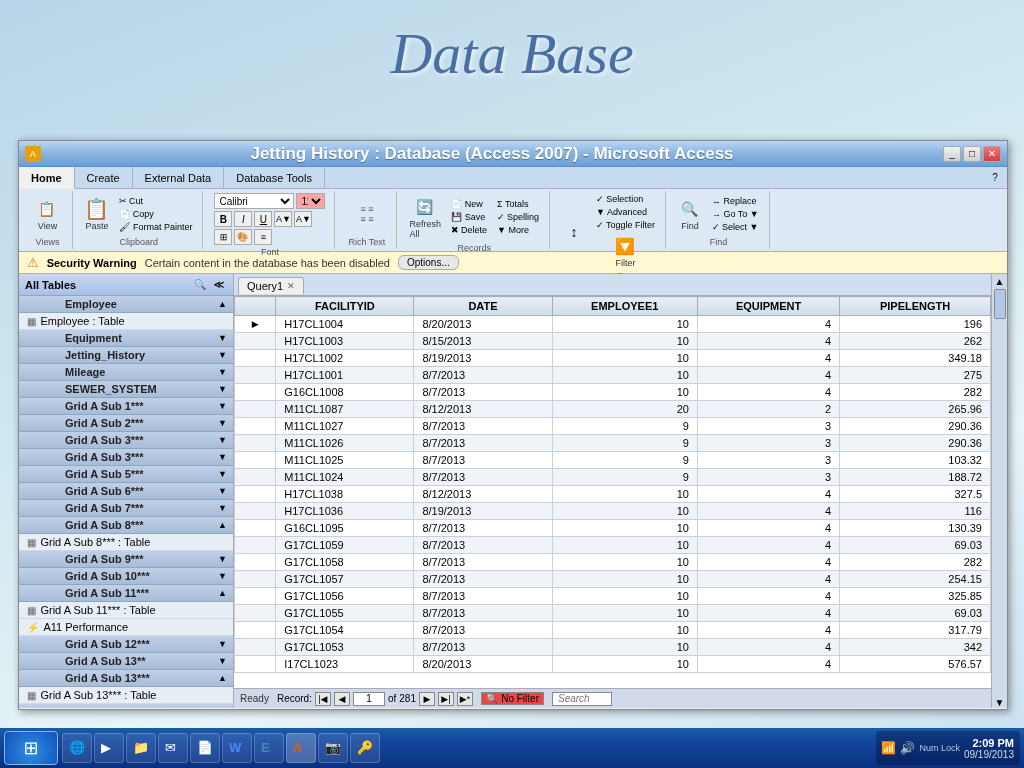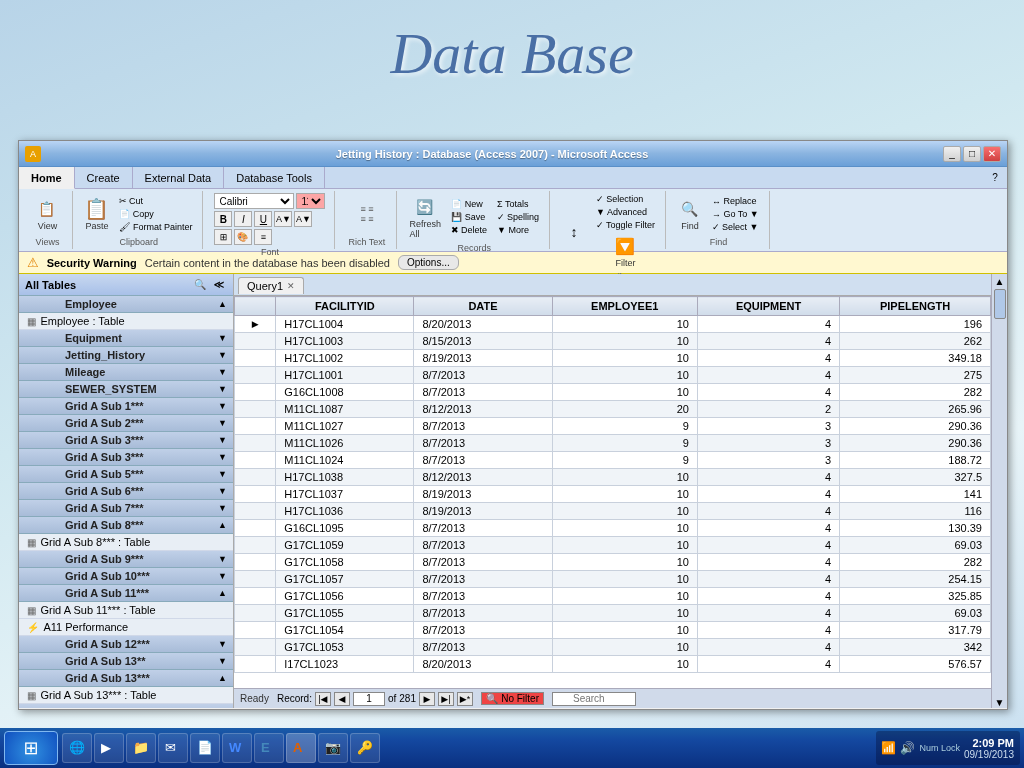--- a/index.html
+++ b/index.html
@@ -28,21 +28,21 @@
       box-shadow: 2px 2px 8px rgba(0,0,0,0.4);
     }
 
     
     .title-bar {
       height: 26px; background: linear-gradient(to bottom, #bad5f5 0%, #8ab4e0 50%, #6a9fd8 100%);
       display: flex; align-items: center; justify-content: space-between;
       padding: 0 6px; border-bottom: 1px solid #5a8fc8;
     }
     .title-bar-text {
-      font-size: 11px; color: #fff; font-weight: bold; text-shadow: 0 1px 1px rgba(0,0,0,0.4);
+      font-size: 17px; color: #fff; font-weight: bold; text-shadow: 0 1px 1px rgba(0,0,0,0.4);
       flex: 1; text-align: center;
     }
     .title-bar-left { display: flex; align-items: center; gap: 4px; }
     .title-bar-icon { width: 16px; height: 16px; background: #e8a000; border-radius: 2px; font-size: 9px; display:flex; align-items:center; justify-content:center; color:#fff; }
     .win-btn { width: 18px; height: 16px; font-size: 10px; border: 1px solid #aaa; background: linear-gradient(to bottom, #f0f0f0, #d0d0d0); cursor: pointer; display:flex; align-items:center; justify-content:center; border-radius: 2px; }
     .win-btn.close { background: linear-gradient(to bottom, #f87070, #d04040); color: #fff; }
     .title-bar-btns { display: flex; gap: 2px; }
 
     
     .ribbon { background: #dce9f5; border-bottom: 1px solid #aac; }
@@ -140,21 +140,21 @@
 
     
     .status-bar {
       height: 20px; background: #d0daea; border-top: 1px solid #aab;
       display: flex; align-items: center; padding: 0 6px; font-size: 10px; gap: 8px;
     }
     .record-nav { display: flex; align-items: center; gap: 3px; }
     .nav-btn { width: 16px; height: 14px; font-size: 9px; border: 1px solid #888; background: #e8e8e8; cursor: pointer; display:flex; align-items:center; justify-content:center; }
     .record-input { width: 32px; height: 14px; font-size: 10px; text-align: center; border: 1px solid #888; }
     .filter-btn { font-size: 10px; padding: 0 4px; border: 1px solid #888; background: #ef4444; cursor: pointer; }
-    .search-input { width: 84px; height: 14px; font-size: 10px; border: 1px solid #888; padding: 0 20px; }
+    .search-input { width: 60px; height: 14px; font-size: 10px; border: 1px solid #888; padding: 0 5px; font-style: italic; }
     .ready-text { font-size: 10px; color: #333; }
 
     
     .scroll-area { width: 16px; background: #d0daea; border-left: 1px solid #aab; }
 
     
     .taskbar {
       position: absolute; bottom: 0; left: 0; width: 1024px; height: 40px;
       background: linear-gradient(to bottom, #1a5ca8 0%, #1448a0 30%, #0a3080 100%);
       display: flex; align-items: center; padding: 0 4px;
@@ -548,41 +548,41 @@
               <tr>
                 <td style="text-align: center; font-size: 9px;"></td>
                 <td>M11CL1026</td>
                 <td>8/7/2013</td>
                 <td class="num">9</td>
                 <td class="num">3</td>
                 <td class="num">290.36</td>
               </tr>
               <tr>
                 <td style="text-align: center; font-size: 9px;"></td>
+                <td>M11CL1025</td>
+                <td>8/7/2013</td>
+                <td class="num">9</td>
+                <td class="num">3</td>
+                <td class="num">103.32</td>
+              </tr>
+              <tr>
+                <td style="text-align: center; font-size: 9px;"></td>
                 <td>M11CL1024</td>
                 <td>8/7/2013</td>
                 <td class="num">9</td>
                 <td class="num">3</td>
                 <td class="num">188.72</td>
               </tr>
               <tr>
                 <td style="text-align: center; font-size: 9px;"></td>
                 <td>H17CL1038</td>
                 <td>8/12/2013</td>
                 <td class="num">10</td>
                 <td class="num">4</td>
                 <td class="num">327.5</td>
-              </tr>
-              <tr>
-                <td style="text-align: center; font-size: 9px;"></td>
-                <td>H17CL1037</td>
-                <td>8/19/2013</td>
-                <td class="num">10</td>
-                <td class="num">4</td>
-                <td class="num">141</td>
               </tr>
               <tr>
                 <td style="text-align: center; font-size: 9px;"></td>
                 <td>H17CL1036</td>
                 <td>8/19/2013</td>
                 <td class="num">10</td>
                 <td class="num">4</td>
                 <td class="num">116</td>
               </tr>
               <tr>

